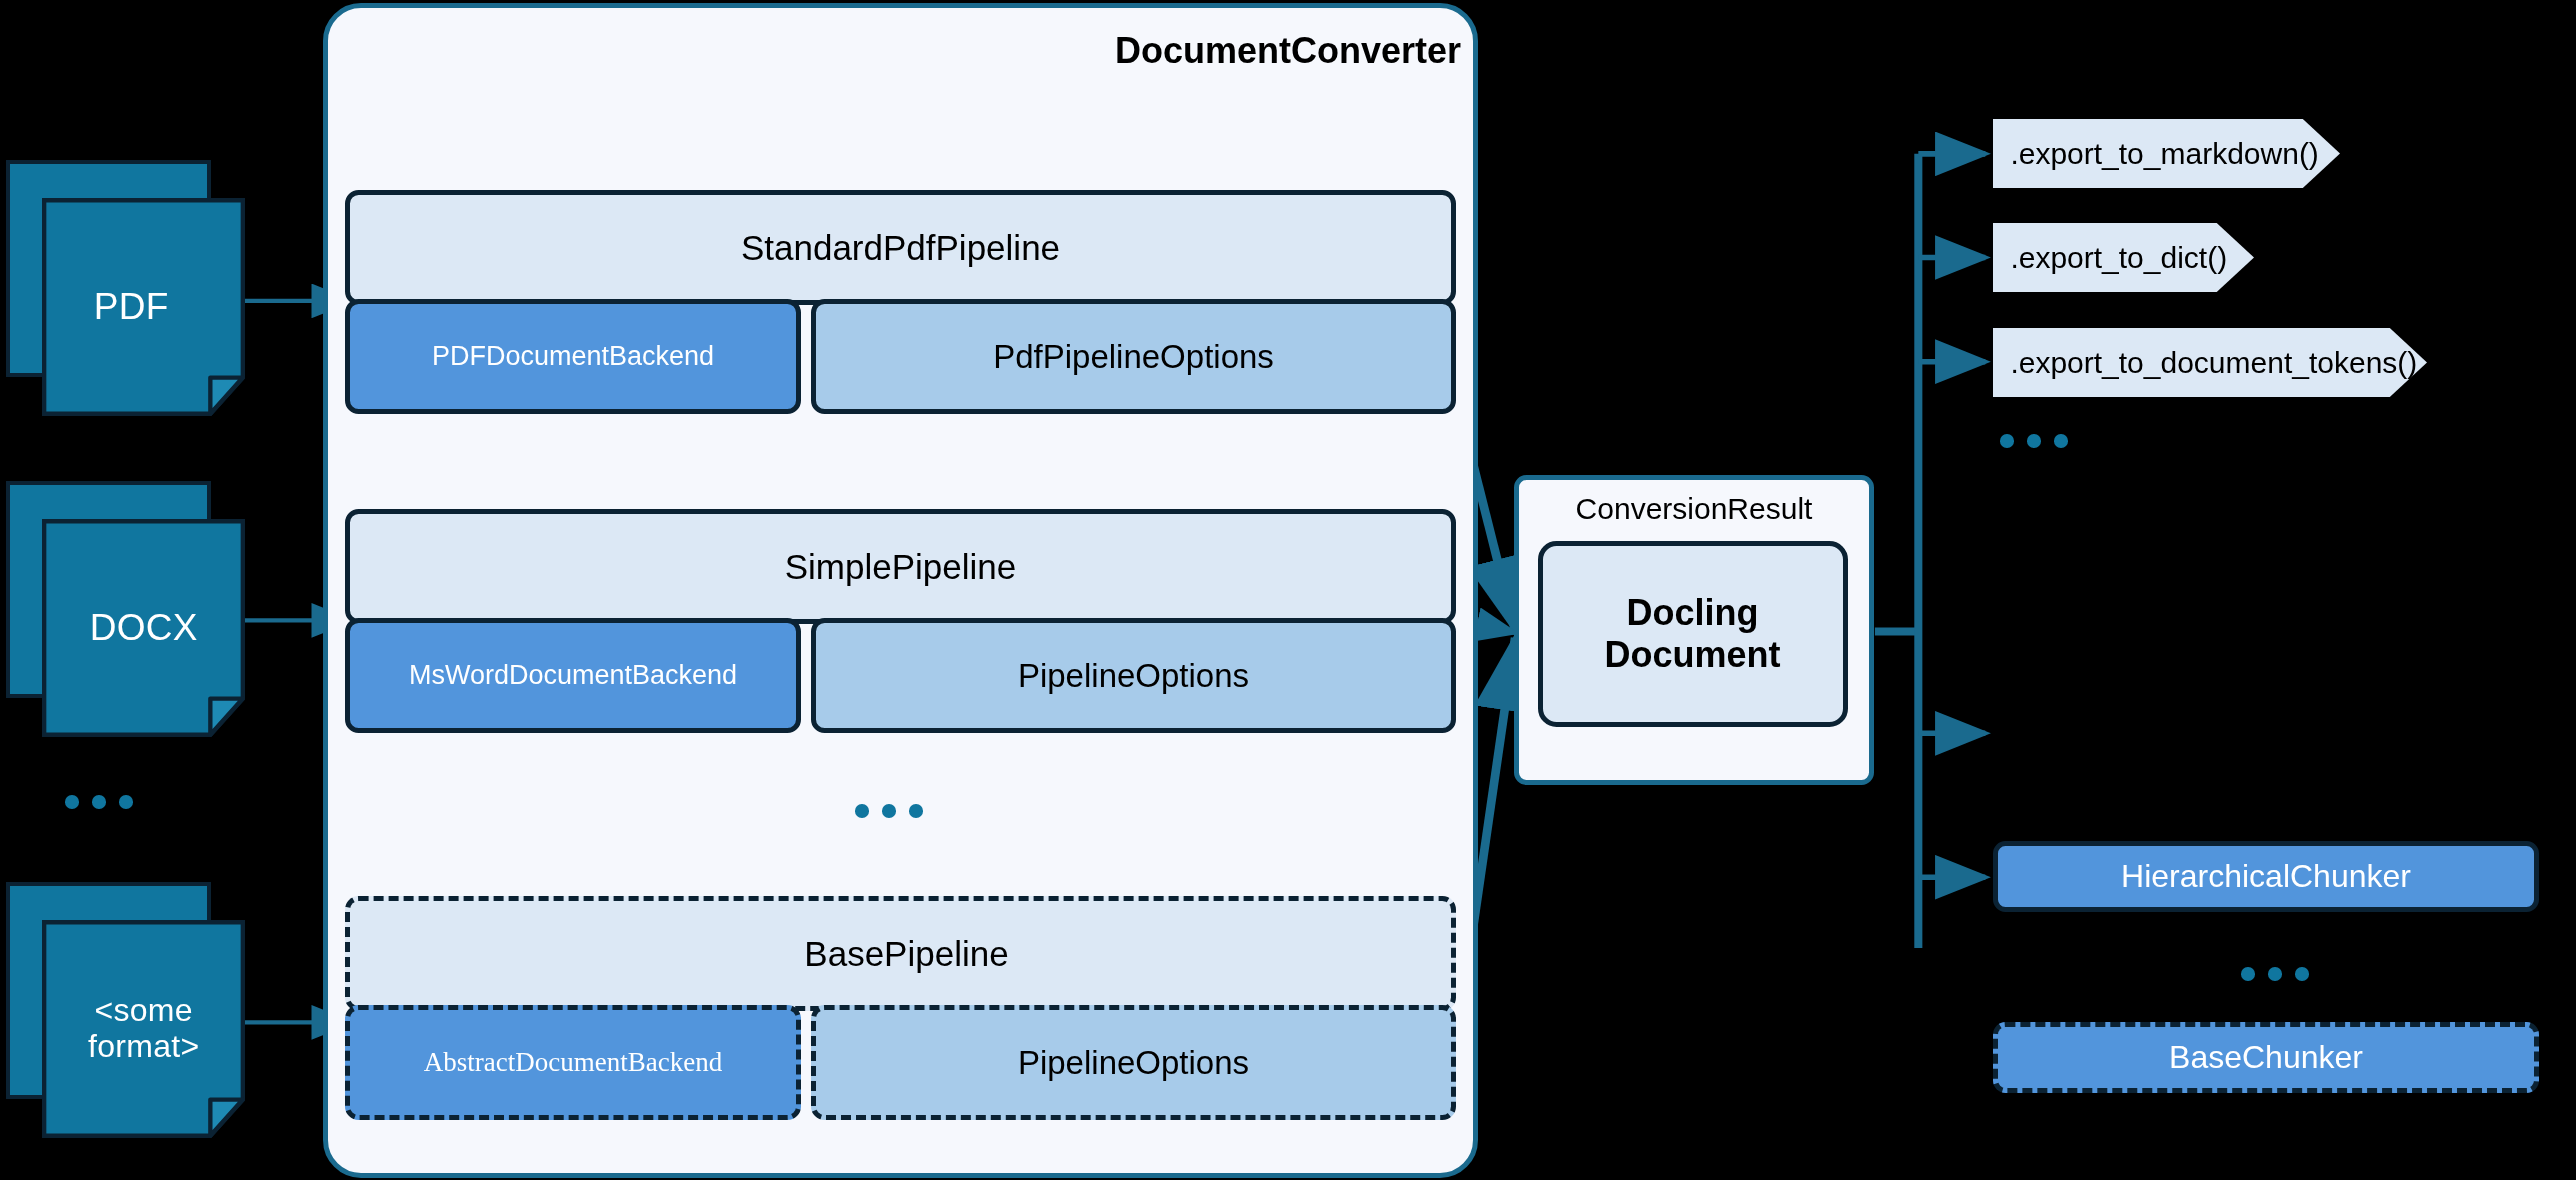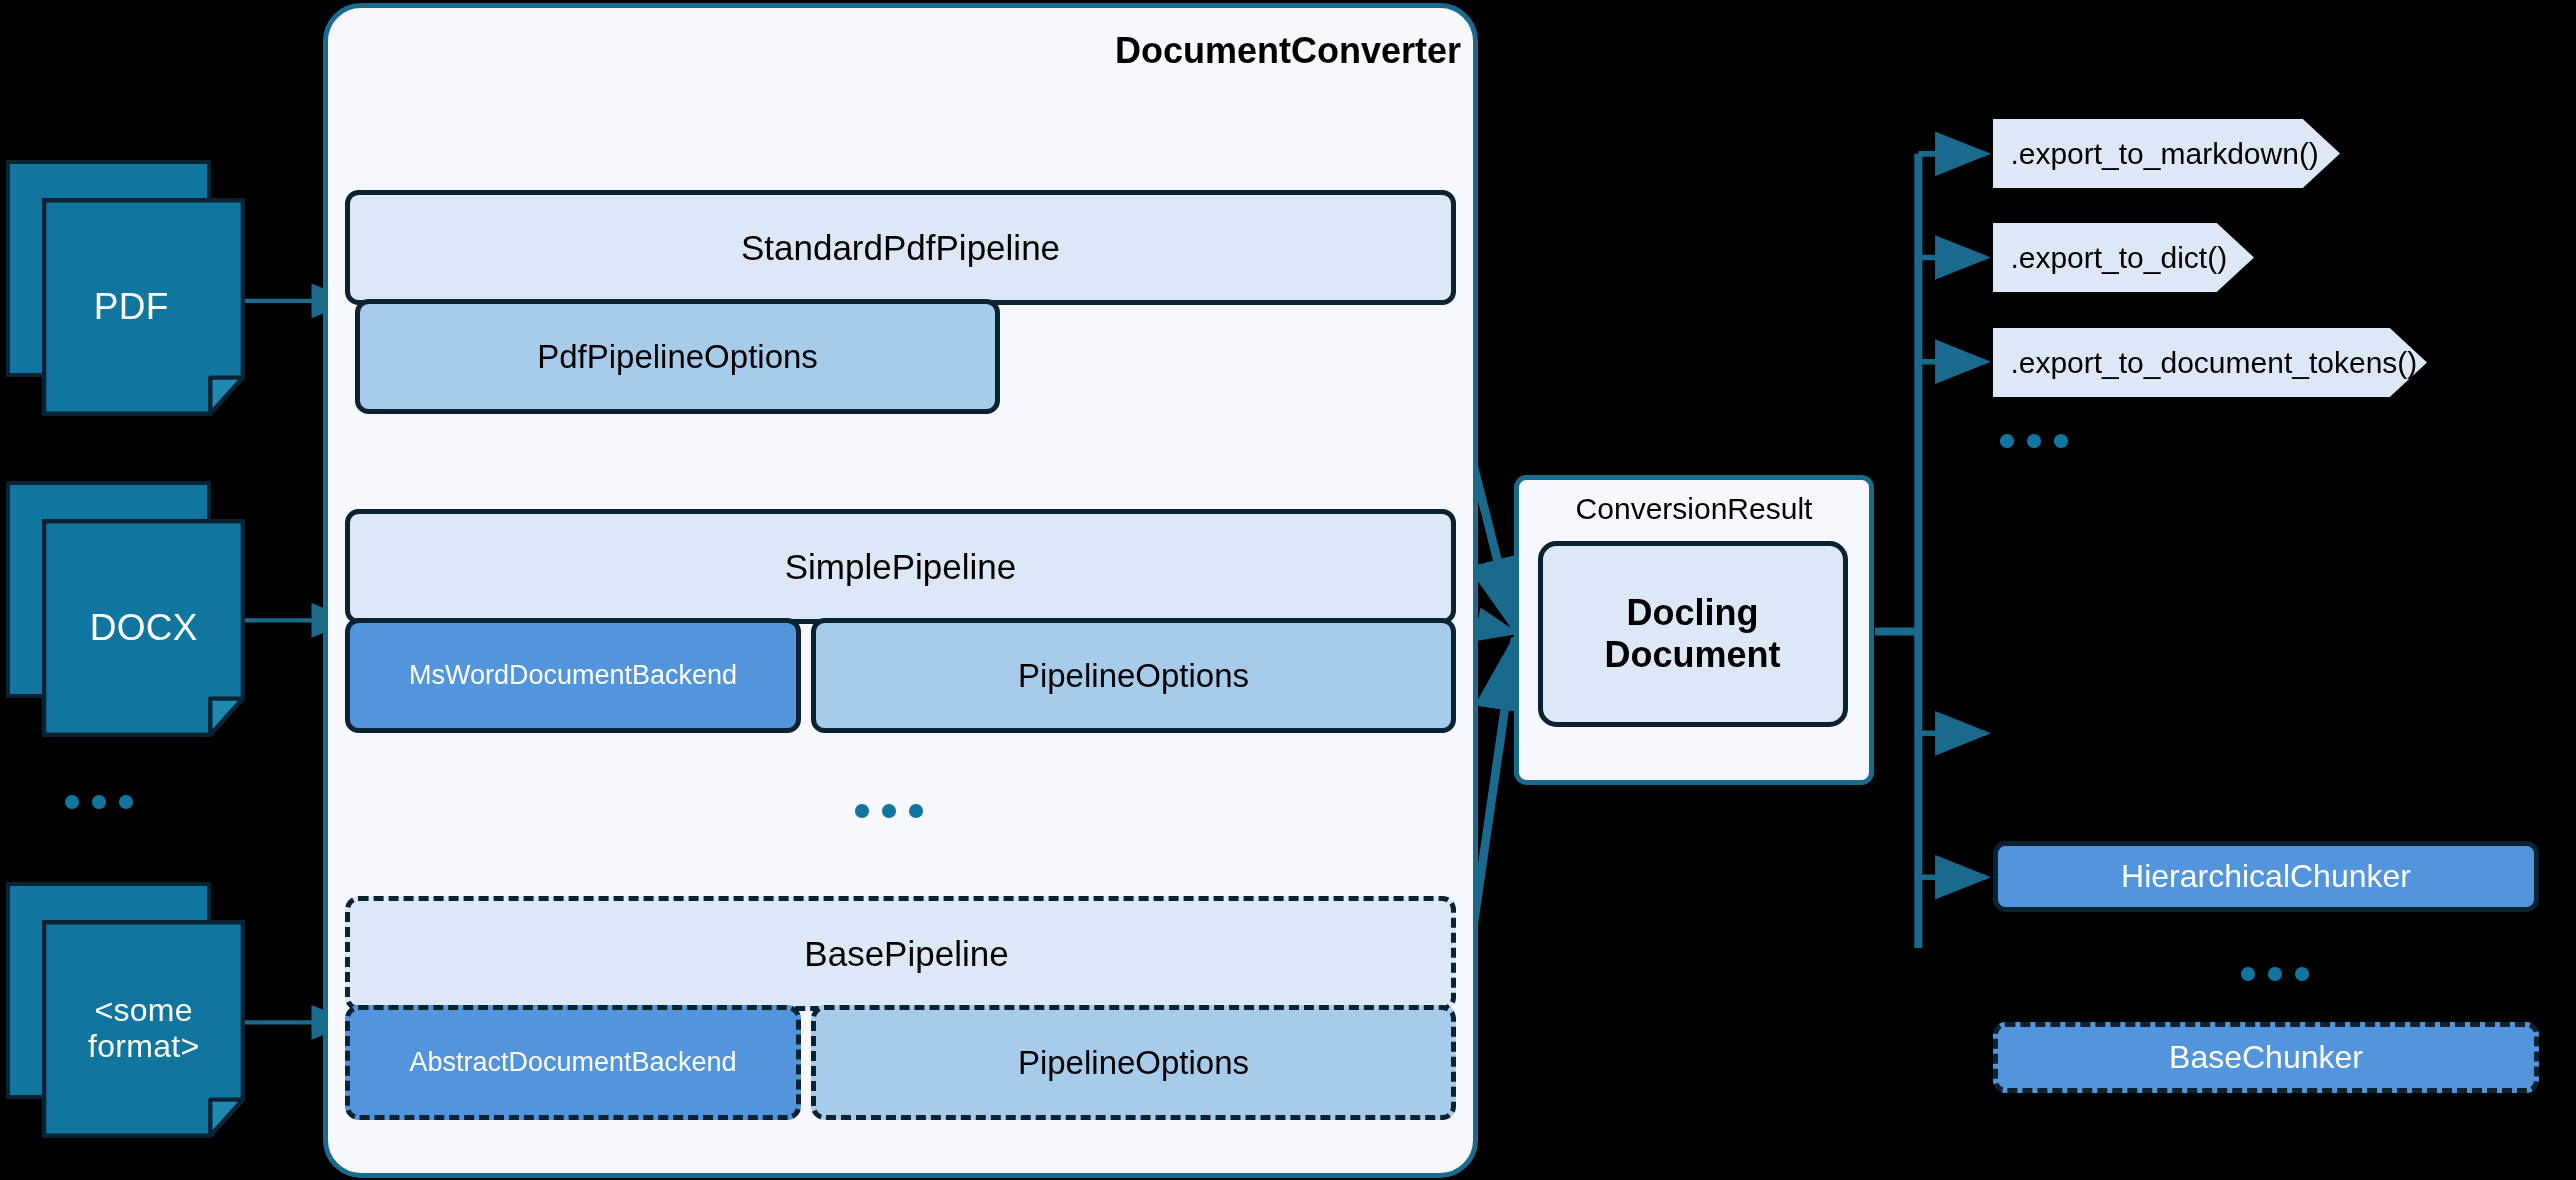--- a/index.html
+++ b/index.html
@@ -39,21 +39,21 @@
   .pipe-backend{width:456px;height:115px;background:#5295DC;
                 border:5.6px solid #0B2233;border-radius:13.6px;
                 display:flex;align-items:center;justify-content:center;
                 color:#fff;font-size:27px;box-sizing:border-box;}
   .pipe-options{width:645px;height:115px;margin-left:10px;background:#A7CBEA;
                 border:5.6px solid #0B2233;border-radius:13.6px;
                 display:flex;align-items:center;justify-content:center;
                 color:#000;font-size:33px;box-sizing:border-box;}
 
   .pipe-group.dashed .pipe-head{border-style:dashed;border-color:#0B2233;padding-left:12px;}
-  .pipe-group.dashed .pipe-backend{border-style:dashed;}
+  .pipe-group.dashed .pipe-backend{border-style:dashed;font-family:Liberation Serif, serif;}
   .pipe-group.dashed .pipe-options{border-style:dashed;}
 
   .dots{position:absolute;display:flex;gap:13.6px;align-items:center;}
   .dots i{display:block;width:13.6px;height:13.6px;border-radius:50%;background:#10769F;}
 
   
   #conv-result{left:1514px;top:475px;width:360px;height:310px;
                background:#F6F8FD;border:5.6px solid #1A6A8E;border-radius:12.4px;}
   #conv-result-title{position:absolute;left:0;top:12.4px;width:100%;text-align:center;
                      font-size:30px;color:#000;}
@@ -159,20 +159,21 @@
     </div>
   </div>
 
   <div class="abs" id="converter"></div>
 
   <div id="converter-title">DocumentConverter</div>
 
   <div class="pipe-group" style="top:190px;height:231px;">
     <div class="pipe-head">StandardPdfPipeline</div>
     <div class="pipe-row">
+      <div class="pipe-backend">PDFDocumentBackend</div>
       <div class="pipe-options">PdfPipelineOptions</div>
     </div>
   </div>
 
   <div class="pipe-group" style="top:509px;height:231px;">
     <div class="pipe-head">SimplePipeline</div>
     <div class="pipe-row">
       <div class="pipe-backend">MsWordDocumentBackend</div>
       <div class="pipe-options">PipelineOptions</div>
     </div>

